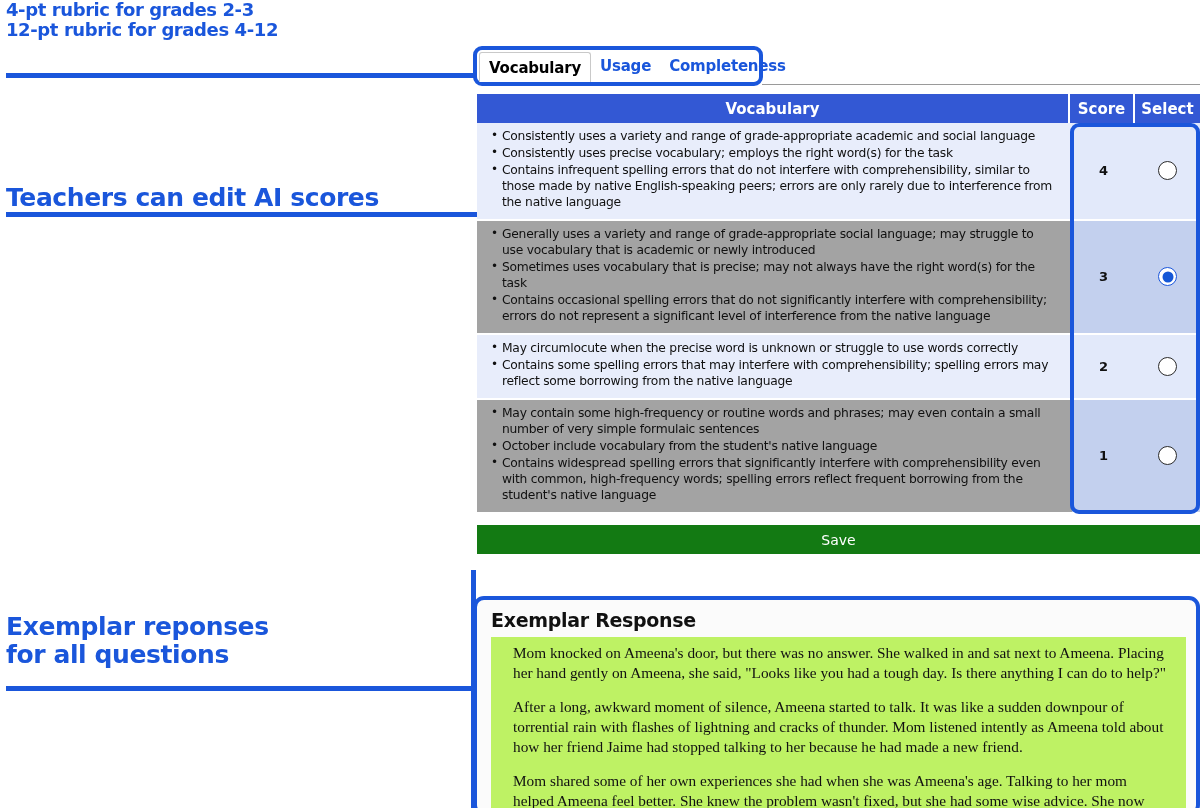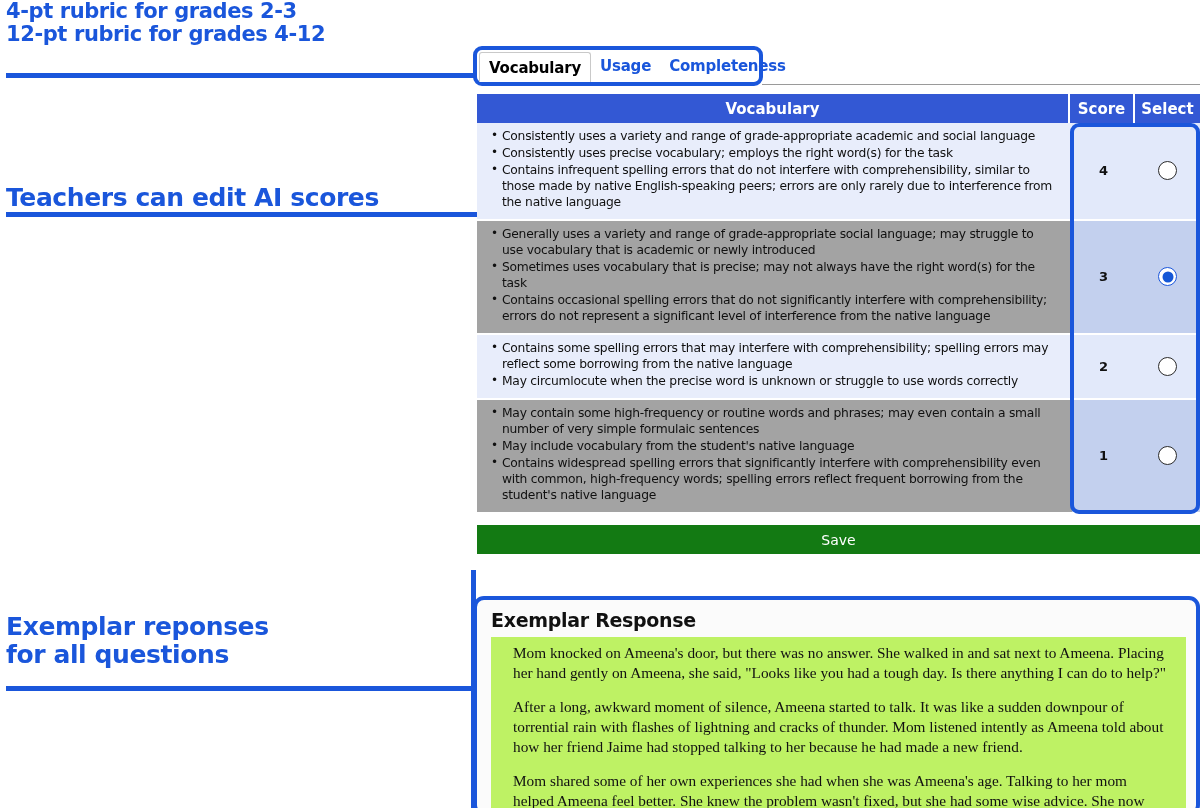--- a/index.html
+++ b/index.html
@@ -19,21 +19,21 @@
   
   .annot {
     position: absolute;
     color: #1a56db;
     font-family: "DejaVu Sans", sans-serif;
     font-weight: bold;
     letter-spacing: -0.4px;
     line-height: 1.10;
     white-space: pre-line;
   }
-  #annot-rubric   { left: 6px;  top: 0px;   font-size: 21px; }
+  #annot-rubric   { left: 6px;  top: 0px;   font-size: 18px; }
   #annot-edit     { left: 6px;  top: 184px; font-size: 25px; }
   #annot-exemplar { left: 6px;  top: 613px; font-size: 25px; }
 
   .rule {
     position: absolute;
     background: #1a56db;
   }
   
   #rule-1 { left: 6px;  top: 73px;  width: 479px; height: 5px; }
   #rule-2 { left: 6px;  top: 212px; width: 473px; height: 5px; }
@@ -326,37 +326,37 @@
         <span>3</span>
       </div>
       <div class="cell-sel">
         <div class="radio checked"></div>
       </div>
     </div>
 
     <div class="trow">
       <div class="cell-crit">
         <ul>
+          <li>May circumlocute when the precise word is unknown or struggle to use words correctly</li>
           <li>Contains some spelling errors that may interfere with comprehensibility; spelling errors may reflect some borrowing from the native language</li>
-          <li>May circumlocute when the precise word is unknown or struggle to use words correctly</li>
         </ul>
       </div>
       <div class="cell-score">
         <span>2</span>
       </div>
       <div class="cell-sel">
         <div class="radio"></div>
       </div>
     </div>
 
     <div class="trow alt">
       <div class="cell-crit">
         <ul>
           <li>May contain some high-frequency or routine words and phrases; may even contain a small number of very simple formulaic sentences</li>
-          <li>May include vocabulary from the student's native language</li>
+          <li>October include vocabulary from the student's native language</li>
           <li>Contains widespread spelling errors that significantly interfere with comprehensibility even with common, high-frequency words; spelling errors reflect frequent borrowing from the student's native language</li>
         </ul>
       </div>
       <div class="cell-score">
         <span>1</span>
       </div>
       <div class="cell-sel">
         <div class="radio"></div>
       </div>
     </div>

